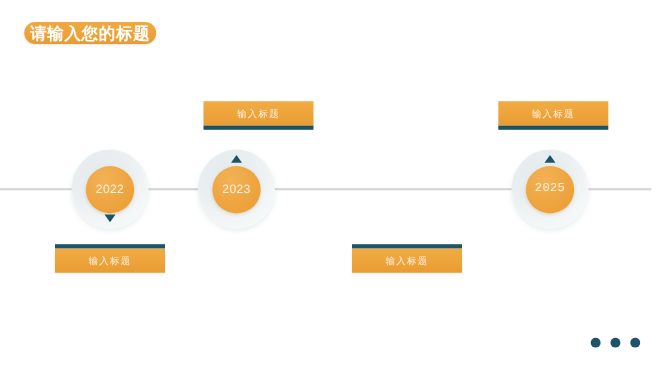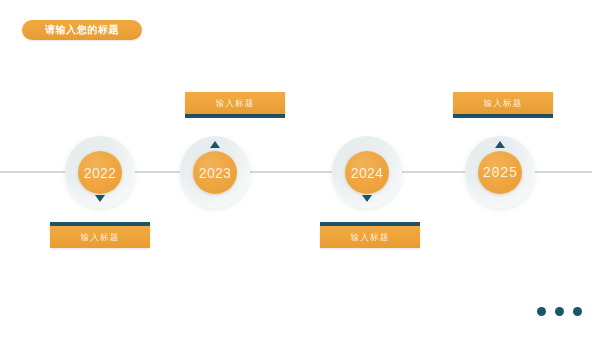--- a/index.html
+++ b/index.html
@@ -30,21 +30,21 @@
     height: 20px;
     border-radius: 10px;
     background: linear-gradient(180deg, #f0a93f 0%, #eda23a 55%, #e89b33 100%);
     display: flex;
     align-items: center;
     justify-content: center;
     box-shadow: 0 1px 2px rgba(0,0,0,0.10);
   }
   #title-pill .ttl {
     color: #ffffff;
-    font-size: 10px;
+    font-size: 15px;
     font-weight: bold;
     letter-spacing: 0.6px;
     line-height: 1;
     white-space: nowrap;
   }
 
   
   #axis-line {
     position: absolute;
     left: 0px;
@@ -80,21 +80,21 @@
     height: 43px;
     border-radius: 50%;
     background: radial-gradient(circle at 38% 30%, #f3b257 0%, #efa743 45%, #e99c33 100%);
     display: flex;
     align-items: center;
     justify-content: center;
     box-shadow: 0 1px 3px rgba(170,120,40,0.25);
   }
   .node .core span {
     color: #fdf3e2;
-    font-size: 14px;
+    font-size: 11px;
     line-height: 1;
     letter-spacing: 0.3px;
   }
   .tri {
     position: absolute;
     left: 50%;
     margin-left: -5px;
     width: 0;
     height: 0;
     border-left: 5px solid transparent;
@@ -195,27 +195,20 @@
     </div>
     <div class="tri up"></div>
   </div>
   <div class="caption above" style="left:185px; top:92px;">
     <div class="bar"></div>
     <div class="body">
       <span>输入标题</span>
     </div>
   </div>
 
-  <div class="node" style="left:332px;">
-    <div class="ring"></div>
-    <div class="core">
-      <span>2024</span>
-    </div>
-    <div class="tri down"></div>
-  </div>
   <div class="caption below" style="left:320px; top:222px;">
     <div class="bar"></div>
     <div class="body">
       <span>输入标题</span>
     </div>
   </div>
 
   <div class="node" style="left:465px;font-family:Liberation Mono, monospace;">
     <div class="ring"></div>
     <div class="core">

